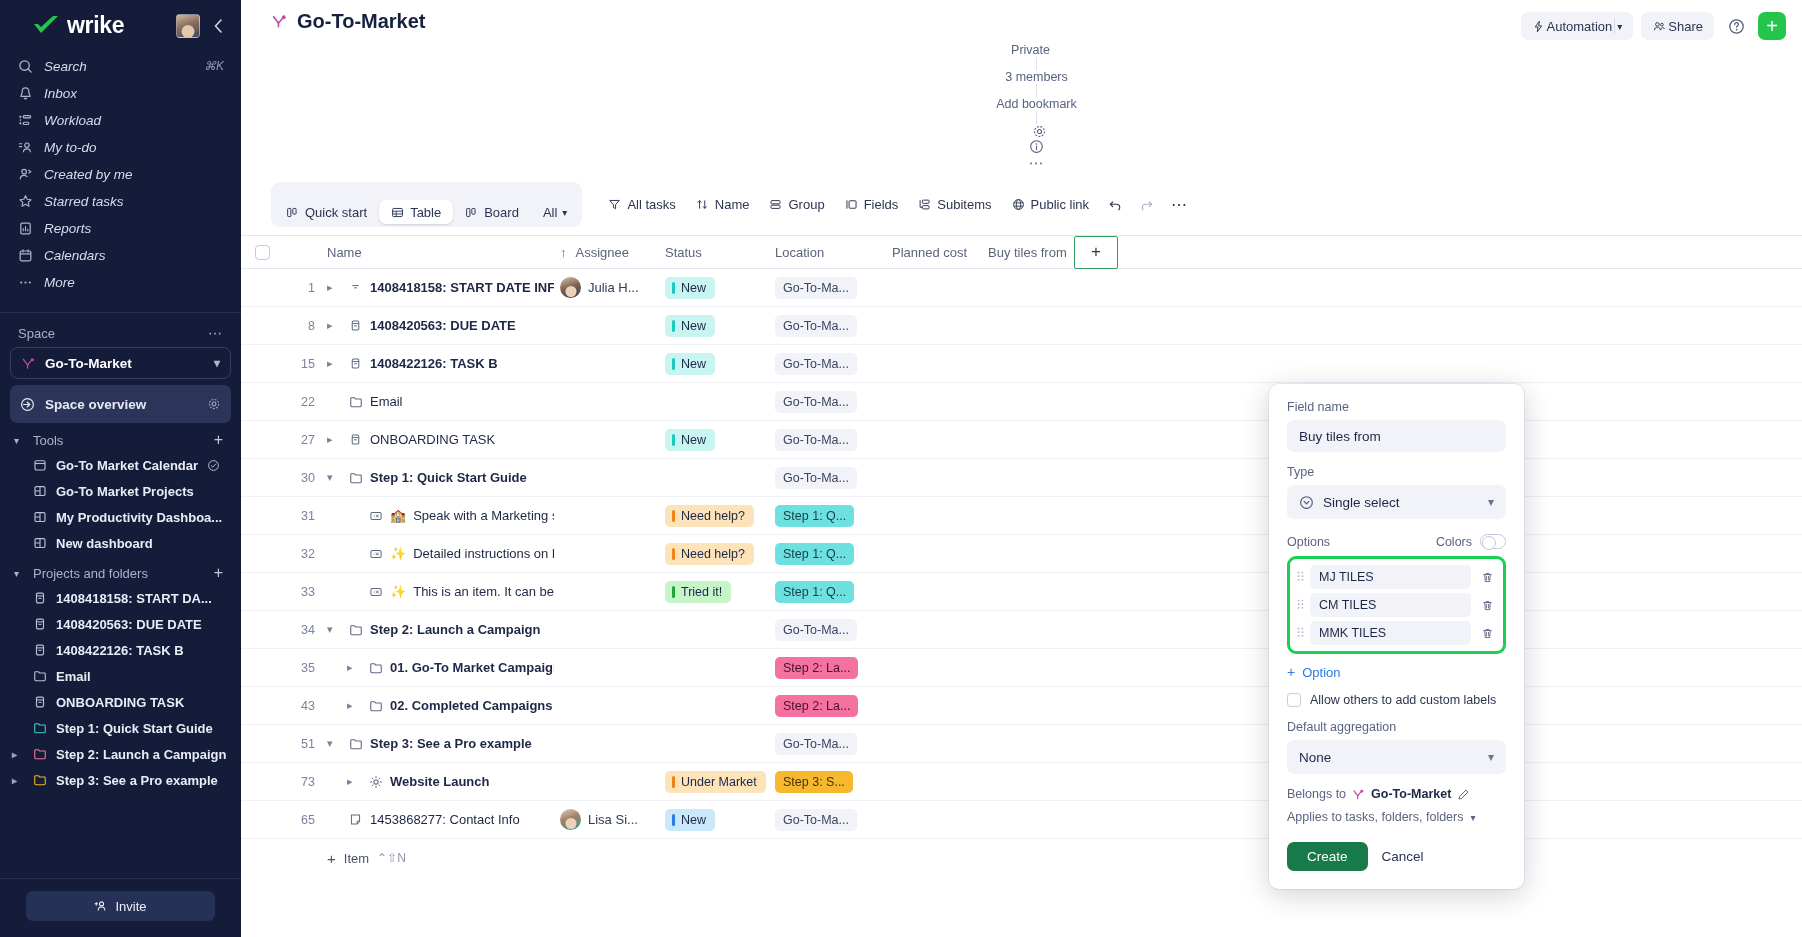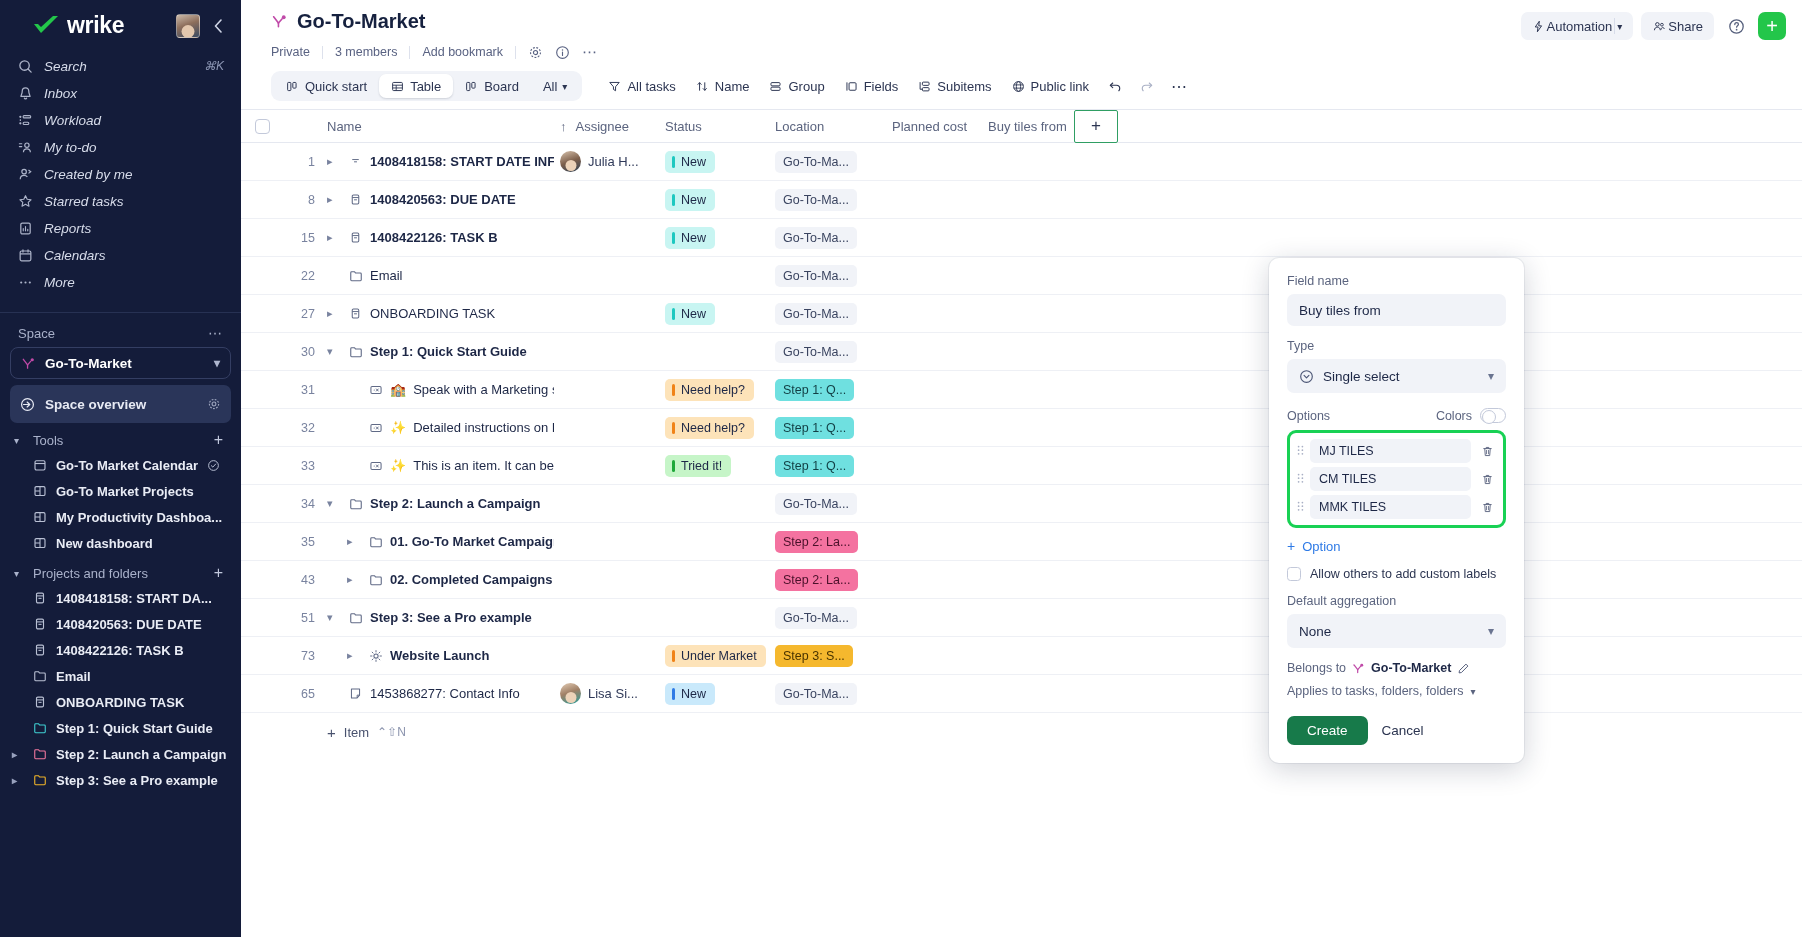--- a/index.html
+++ b/index.html
@@ -108,29 +108,29 @@
     height:28px; background:#f1f3f8; border-radius:7px; display:flex; align-items:center; gap:2px;
     padding:0 11px; font-size:13px; color:#2c3552; cursor:pointer;
   }
   .pill-btn .split { width:1px; height:16px; background:#d7dce9; }
   .icon-btn { width:28px; height:28px; border-radius:7px; display:flex;align-items:center;justify-content:center; color:#555f7c; cursor:pointer; }
   .green-plus {
     width:28px;height:28px;border-radius:7px;background:#23c64a;color:#fff;
     display:flex;align-items:center;justify-content:center;font-size:20px;line-height:1;cursor:pointer;
   }
 
-  .submeta { display:flex; align-items:center; gap:0; padding: 3px 0 0 30px; font-size:12.5px; color:#596282; }
+  .submeta { display:flex; align-items:center; gap:0; padding: 3px 0 0 30px; font-size:12.5px; color:#596282;flex-direction:column; }
   .submeta .mi { padding:0 12px; cursor:pointer; }
   .submeta .mi:first-child { padding-left:0; }
   .submeta .sep { width:1px; height:13px; background:#dde1ec; }
   .submeta .ic { padding:0 6px; cursor:pointer; color:#5c6party; }
 
   .toolbar { display:flex; align-items:center; gap:0; padding: 10px 0 0 30px; }
   .seg {
-    background:#f1f3f8; border-radius:9px; height:30px; display:flex; align-items:flex-end; padding:3px;
+    background:#f1f3f8; border-radius:9px; height:45px; display:flex; align-items:flex-end; padding:3px;
   }
   .seg-item {
     height:24px; border-radius:7px; display:flex; align-items:center; gap:6px;
     padding:0 12px; font-size:13px; color:#2c3552; cursor:pointer;
   }
   .seg-item.on { background:#fff; box-shadow:0 1px 2px rgba(20,28,58,.16); }
   .seg-item.caret { gap:5px; }
   .tbtn {
     display:flex; align-items:center; gap:6px; height:30px; padding:0 10px;
     font-size:13px; color:#2c3552; cursor:pointer; border-radius:7px; white-space:nowrap;
@@ -531,20 +531,32 @@
     <div class="tree-item">
       <span class="tw">▸</span>
       <span class="ico">
           <svg width="14" height="14" viewBox="0 0 16 16">
             <path d="M2 5 L2 12.4 C2 13 2.4 13.4 3 13.4 L13 13.4 C13.6 13.4 14 13 14 12.4 L14 5.6 C14 5 13.6 4.6 13 4.6 L7.6 4.6 L6.4 3.2 L3 3.2 C2.4 3.2 2 3.6 2 4.2 Z" stroke="#f0b429" stroke-width="1.25" fill="none" stroke-linejoin="round"></path>
           </svg>
         </span>
       <span class="lbl">Step 3: See a Pro example</span>
     </div>
 
+    <div class="sb-footer">
+      <div class="invite-btn">
+        <span>
+            <svg width="14" height="14" viewBox="0 0 16 16">
+              <circle cx="8.6" cy="5.6" r="2.3" stroke="#e7eaf4" stroke-width="1.25" fill="none"></circle>
+              <path d="M4.8 13 C4.8 10.4 6.5 9.2 8.6 9.2 C10.7 9.2 12.4 10.4 12.4 13" stroke="#e7eaf4" stroke-width="1.25" fill="none"></path>
+              <path d="M2.6 4 L2.6 7 M1.1 5.5 L4.1 5.5" stroke="#e7eaf4" stroke-width="1.2" stroke-linecap="round"></path>
+            </svg>
+          </span>
+        <span>Invite</span>
+      </div>
+    </div>
   </aside>
 
   <section class="main">
 
     <div class="topbar">
       <div class="page-title">
         <span>
           <svg width="17" height="17" viewBox="0 0 16 16">
               <path d="M2.5 3.5 L7 9.5" stroke="#c04aa8" stroke-width="1.5" stroke-linecap="round"></path>
               <path d="M7 9.5 L7 13" stroke="#c04aa8" stroke-width="1.5" stroke-linecap="round"></path>

